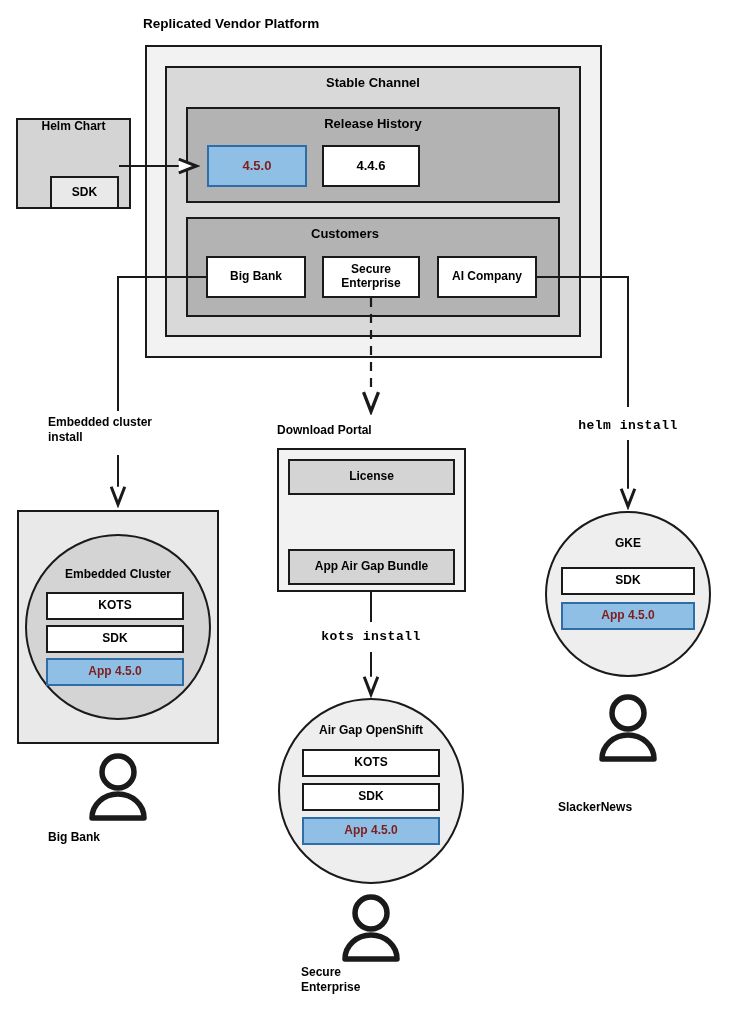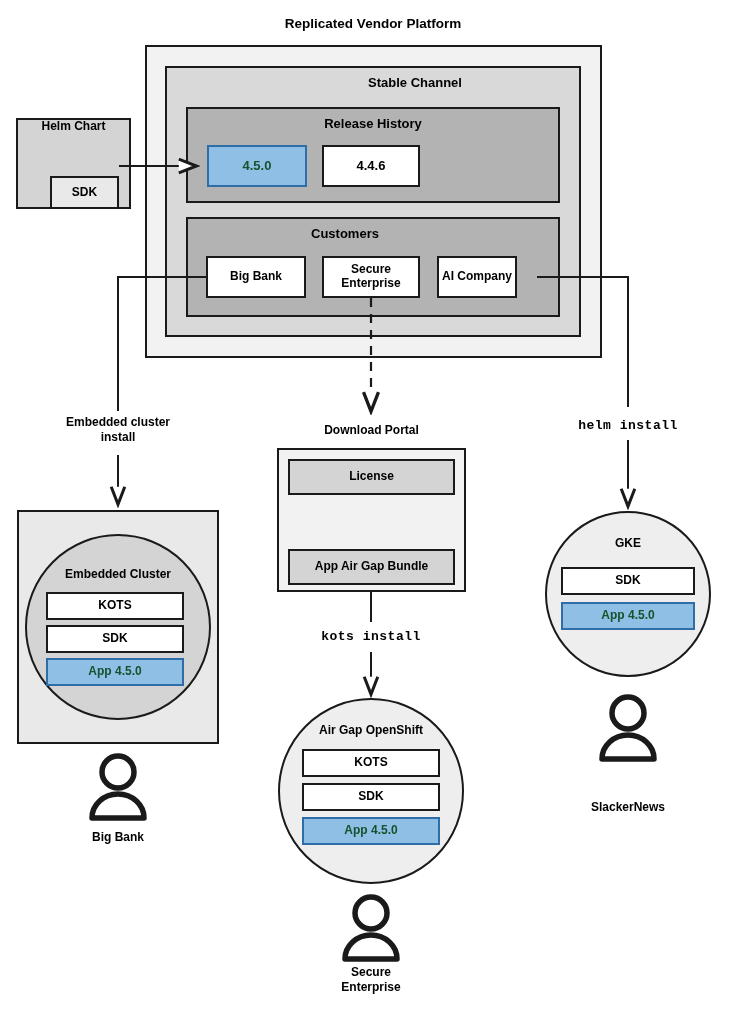--- a/index.html
+++ b/index.html
@@ -17,34 +17,34 @@
     border:2px solid #1a1a1a;
     display:flex;align-items:center;justify-content:center;
     text-align:center;font-weight:bold;line-height:1.15;
   }
   .fill-outer{background:#f2f2f2;}
   .fill-mid{background:#d9d9d9;}
   .fill-inner{background:#b3b3b3;}
   .fill-white{background:#ffffff;}
   .fill-grey{background:#d4d4d4;}
   .fill-lgrey{background:#e9e9e9;}
-  .fill-blue{background:#8fbfe5;border-color:#2f6da8;color:#14532d;text-align:center;}
+  .fill-blue{background:#8fbfe5;border-color:#2f6da8;color:#7f1d1d;text-align:center;}
 
   
   .ctitle{
     position:absolute;left:0;right:0;top:6px;
     text-align:center;font-weight:bold;
     pointer-events:none;
   }
 
   .t13{font-size:13px;}
   .t12{font-size:12px;}
 
   .label{
-    position:absolute;text-align:center;font-weight:bold;
+    position:absolute;font-weight:bold;
     font-size:12px;line-height:1.25;
   }
   .mono{
     position:absolute;text-align:center;
     font-family:"Liberation Mono","DejaVu Sans Mono",monospace;
     font-size:13px;font-weight:bold;letter-spacing:.5px;
   }
 
   
   .circ{
@@ -61,21 +61,21 @@
 </head>
 <body>
 
 <div id="stage">
 
   <div class="label" style="left:143px;top:16px;width:460px;font-size:13.5px;">Replicated Vendor Platform</div>
 
   <div class="bx fill-outer" style="left:145px;top:45px;width:457px;height:313px;"></div>
 
   <div class="bx fill-mid" style="left:165px;top:66px;width:416px;height:271px;"></div>
-  <div class="ctitle t13" style="left:165px;top:75px;width:416px;padding-left:42px;">Stable Channel</div>
+  <div class="ctitle t13" style="left:165px;top:75px;width:416px;">Stable Channel</div>
 
   <div class="bx fill-inner" style="left:186px;top:107px;width:374px;height:96px;"></div>
   <div class="ctitle t13" style="left:186px;top:116px;width:374px;">Release History</div>
 
   <div class="bx fill-blue t13" style="left:207px;top:145px;width:100px;height:42px;">
     <span>4.5.0</span>
   </div>
   <div class="bx fill-white t13" style="left:322px;top:145px;width:98px;height:42px;">
     <span>4.4.6</span>
   </div>
@@ -83,21 +83,21 @@
   <div class="bx fill-inner" style="left:186px;top:217px;width:374px;height:100px;"></div>
   <div class="ctitle t13" style="left:186px;top:226px;width:318px;">Customers</div>
 
   <div class="bx fill-white t12" style="left:206px;top:256px;width:100px;height:42px;">
     <span>Big Bank</span>
   </div>
   <div class="bx fill-white t12" style="left:322px;top:256px;width:98px;height:42px;flex-direction:column;">
     <span>Secure</span>
     <span>Enterprise</span>
   </div>
-  <div class="bx fill-white t12" style="left:437px;top:256px;width:80px;height:42px;">
+  <div class="bx fill-white t12" style="left:437px;top:256px;width:100px;height:42px;">
     <span>AI Company</span>
   </div>
 
   <div class="bx fill-grey t12" style="left:16px;top:118px;width:115px;height:91px;align-items:flex-start;">
     <span>Helm Chart</span>
   </div>
   <div class="bx fill-lgrey t12" style="left:50px;top:176px;width:69px;height:33px;">
     <span>SDK</span>
   </div>
 

